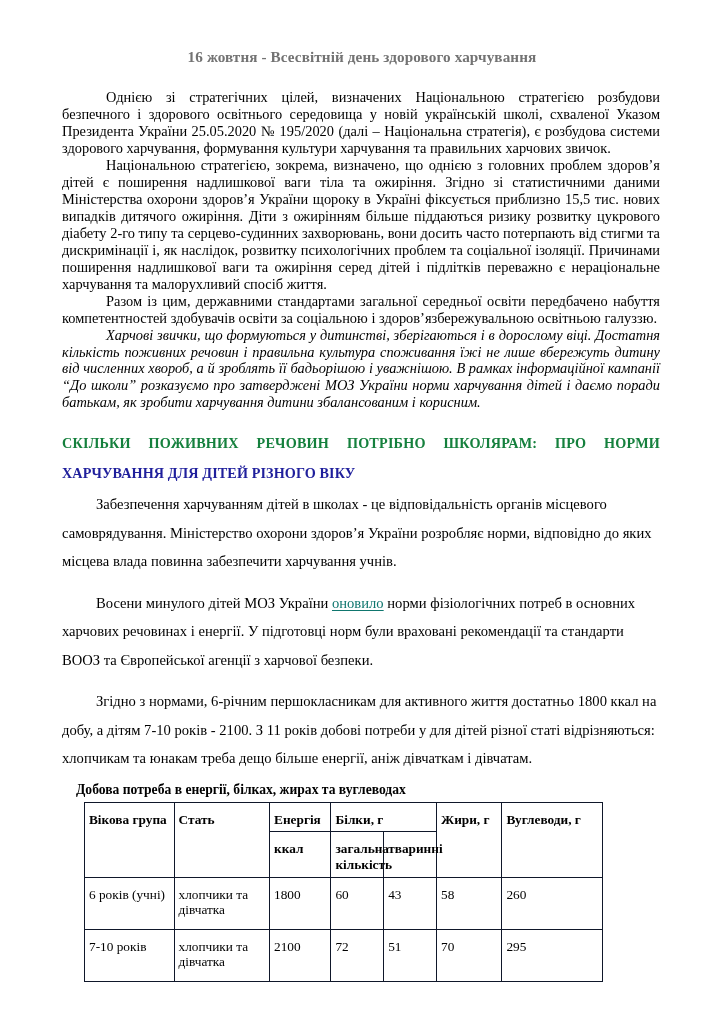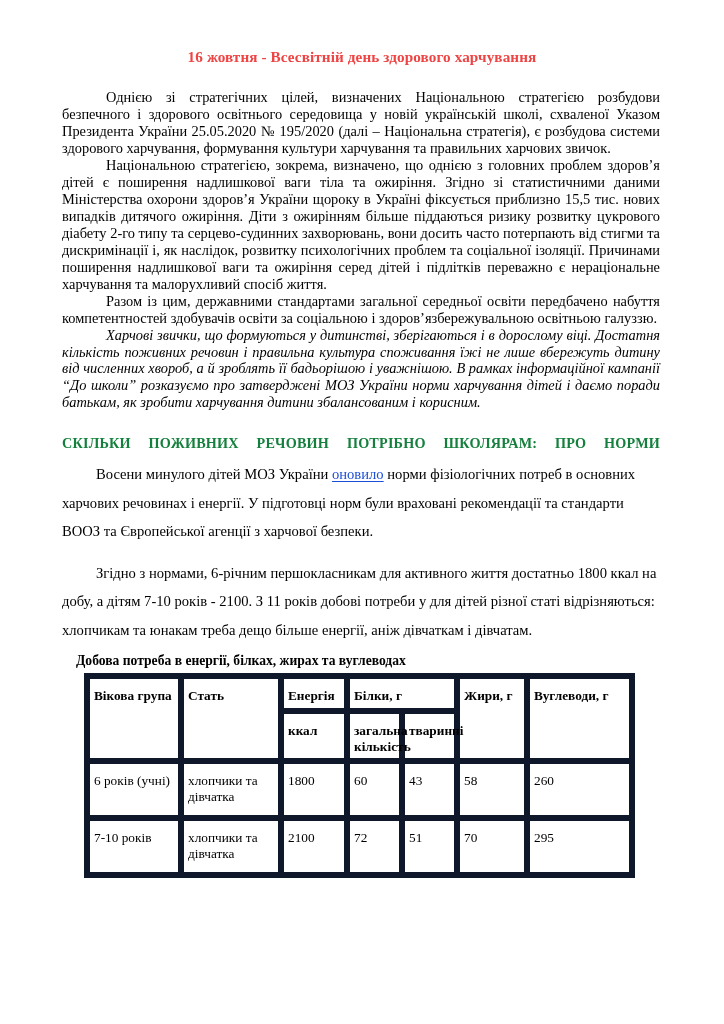--- a/index.html
+++ b/index.html
@@ -20,21 +20,21 @@
   .page {
     width: 724px;
     height: 1024px;
     box-sizing: border-box;
     padding: 0;
     position: relative;
   }
 
   .doc-title {
     text-align: center;
-    color: #ef4444;
+    color: #737373;
     font-weight: bold;
     font-size: 15.2px;
     letter-spacing: 0.1px;
     margin: 0;
     padding: 48px 40px 0 40px;
     line-height: 1.2;
   }
 
   .body-block {
     padding: 0 64px 0 62px;
@@ -84,21 +84,21 @@
   p.loose {
     margin: 0 0 13px 0;
     font-size: 14.6px;
     line-height: 28.5px;
     text-align: left;
     text-indent: 34px;
   }
   p.loose:last-child { margin-bottom: 0; }
 
   a.inline-link {
-    color: #1d4ed8;
+    color: #0f766e;
     text-underline-offset: 2px;
   }
 
   .table-caption {
     padding: 0 64px 0 76px;
     margin-top: 9px;
     font-weight: bold;
     font-size: 13.6px;
     line-height: 16px;
   }
@@ -109,21 +109,21 @@
   }
 
   table.norms {
     border-collapse: collapse;
     width: 519px;
     table-layout: fixed;
     font-size: 13.3px;
     line-height: 15.6px;
   }
   table.norms td, table.norms th {
-    border: 6px solid #0f172a;
+    border: 1px solid #0f172a;
     vertical-align: top;
     padding: 9px 4px 4px 4px;
     text-align: left;
     font-weight: normal;
   }
   table.norms th {
     font-weight: bold;
     vertical-align: top;
   }
   th.c-age   { width: 80px; }
@@ -145,23 +145,25 @@
 
   <div class="body-block">
     <p class="para">Однією зі стратегічних цілей, визначених Національною стратегією розбудови безпечного і здорового освітнього середовища у новій українській школі, схваленої Указом Президента України 25.05.2020 № 195/2020 (далі – Національна стратегія), є розбудова системи здорового харчування, формування культури харчування та правильних харчових звичок.</p>
     <p class="para">Національною стратегією, зокрема, визначено, що однією з головних проблем здоров’я дітей є поширення надлишкової ваги тіла та ожиріння. Згідно зі статистичними даними Міністерства охорони здоров’я України щороку в Україні фіксується приблизно 15,5 тис. нових випадків дитячого ожиріння. Діти з ожирінням більше піддаються ризику розвитку цукрового діабету 2-го типу та серцево-судинних захворювань, вони досить часто потерпають від стигми та дискримінації і, як наслідок, розвитку психологічних проблем та соціальної ізоляції. Причинами поширення надлишкової ваги та ожиріння серед дітей і підлітків переважно є нераціональне харчування та малорухливий спосіб життя.</p>
     <p class="para">Разом із цим, державними стандартами загальної середньої освіти передбачено набуття компетентностей здобувачів освіти за соціальною і здоров’язбережувальною освітньою галуззю.</p>
     <p class="para italic">Харчові звички, що формуються у дитинстві, зберігаються і в дорослому віці. Достатня кількість поживних речовин і правильна культура споживання їжі не лише вбережуть дитину від численних хвороб, а й зроблять її бадьорішою і уважнішою. В рамках інформаційної кампанії “До школи” розказуємо про затверджені МОЗ України норми харчування дітей і даємо поради батькам, як зробити харчування дитини збалансованим і корисним.</p>
   </div>
 
   <div class="section-heading">
     <span class="line1">СКІЛЬКИ ПОЖИВНИХ РЕЧОВИН ПОТРІБНО ШКОЛЯРАМ: ПРО НОРМИ</span>
+    <span class="line2">ХАРЧУВАННЯ ДЛЯ ДІТЕЙ РІЗНОГО ВІКУ</span>
   </div>
 
   <div class="loose-block">
+    <p class="loose">Забезпечення харчуванням дітей в школах - це відповідальність органів місцевого самоврядування. Міністерство охорони здоров’я України розробляє норми, відповідно до яких місцева влада повинна забезпечити харчування учнів.</p>
 
     <p class="loose"><span>Восени минулого дітей МОЗ України </span><a href="#" class="inline-link">оновило</a><span> норми фізіологічних потреб в основних харчових речовинах і енергії. У підготовці норм були враховані рекомендації та стандарти ВООЗ та Європейської агенції з харчової безпеки.</span></p>
 
     <p class="loose">Згідно з нормами, 6-річним першокласникам для активного життя достатньо 1800 ккал на добу, а дітям 7-10 років - 2100. З 11 років добові потреби у для дітей різної статі відрізняються: хлопчикам та юнакам  треба дещо більше енергії, аніж дівчаткам і дівчатам.</p>
   </div>
 
   <div class="table-caption">Добова потреба в енергії, білках, жирах та вуглеводах</div>
 
   <div class="table-wrap">
     <table class="norms">

